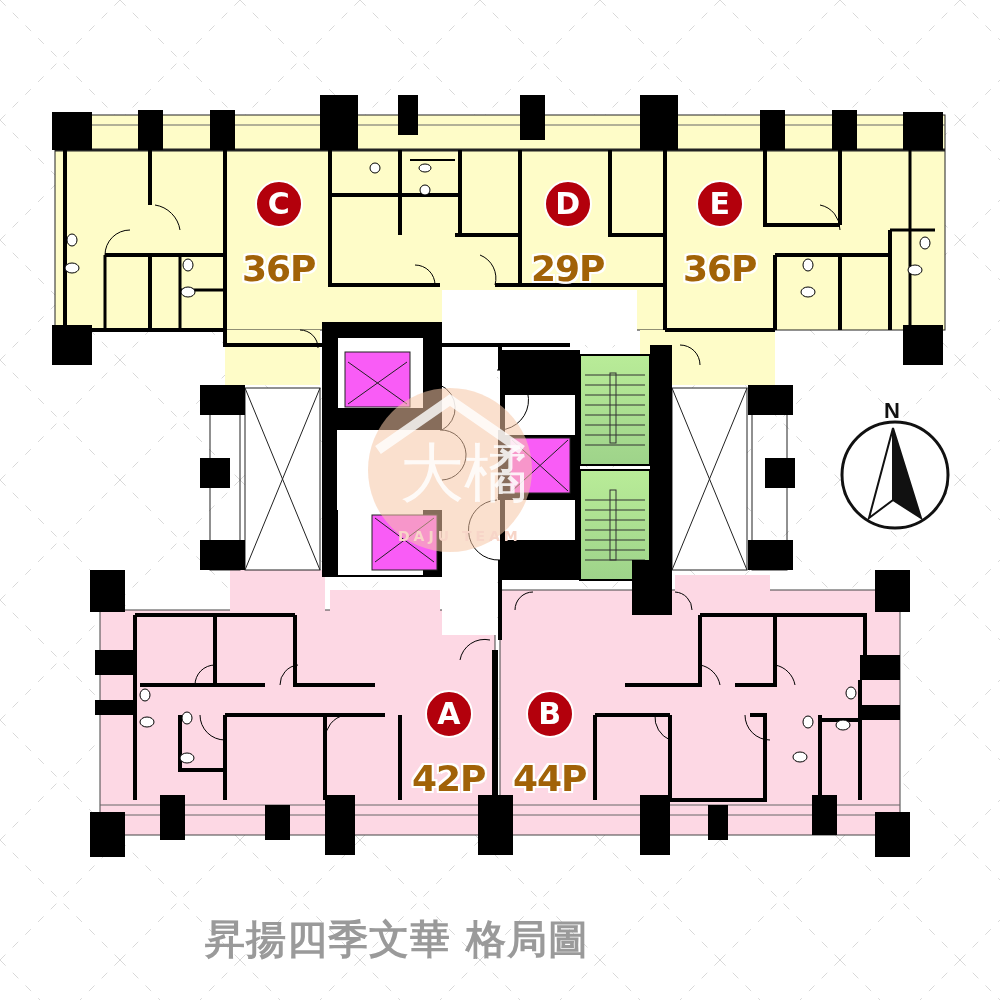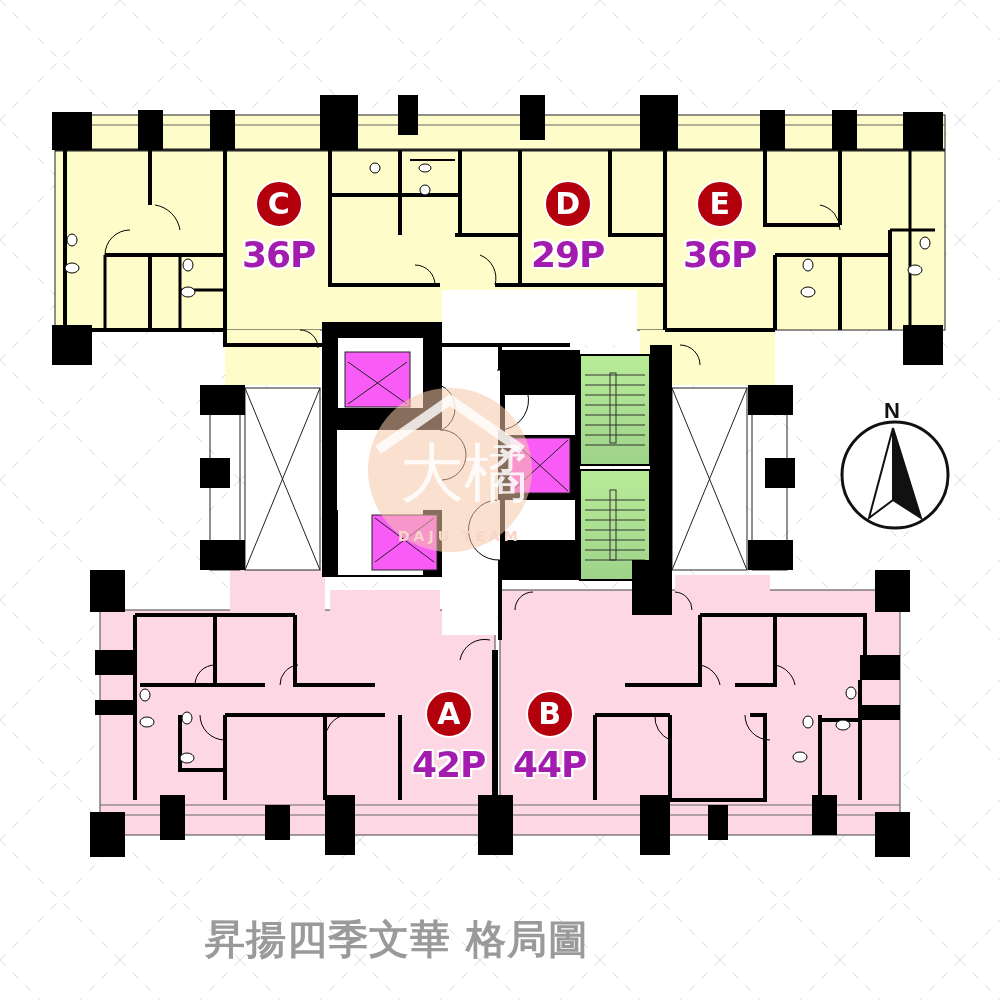--- a/index.html
+++ b/index.html
@@ -1,20 +1,20 @@
 <!DOCTYPE html>
 <html><head>
 <meta charset="utf-8">
 <style>
   html, body { margin:0; padding:0; background:#ffffff; }
   body { width:1000px; height:1000px; position:relative; overflow:hidden; font-family:"Liberation Sans", "DejaVu Sans", sans-serif; }
   #plan { position:absolute; left:0; top:0; width:1000px; height:1000px; }
   .unit-label { position:absolute; display:flex; flex-direction:column; align-items:center; }
   .unit-badge { width:44px; height:44px; border-radius:50%; background:#b3000c; color:#fff; font-weight:bold; font-size:30px; line-height:44px; text-align:center; font-family:"DejaVu Sans", sans-serif; border:2px solid #fff; }
-  .unit-size { margin-top:6px; color:#a21caf; font-weight:bold; font-size:36px; font-family:"DejaVu Sans", sans-serif; text-shadow: 2px 0 #fff, -2px 0 #fff, 0 2px #fff, 0 -2px #fff, 2px 2px #fff, -2px -2px #fff, 2px -2px #fff, -2px 2px #fff; letter-spacing:-1px; }
+  .unit-size { margin-top:20px; color:#a16207; font-weight:bold; font-size:36px; font-family:"DejaVu Sans", sans-serif; text-shadow: 2px 0 #fff, -2px 0 #fff, 0 2px #fff, 0 -2px #fff, 2px 2px #fff, -2px -2px #fff, 2px -2px #fff, -2px 2px #fff; letter-spacing:-1px; }
   .caption { position:absolute; left:0; width:794px; top:912px; text-align:center; color:#9a9a9a; font-weight:bold; font-size:40px; font-family:"DejaVu Sans", sans-serif; letter-spacing:1px; }
   .compass-n { position:absolute; left:884px; top:398px; font-size:22px; font-weight:bold; color:#111; font-family:"Liberation Sans", sans-serif; }
   .brand { position:absolute; left:400px; top:430px; color:#fff; font-size:64px; font-weight:normal; font-family:"DejaVu Sans", sans-serif; opacity:0.85; }
   .brand-sub { position:absolute; left:398px; top:528px; color:#f7d5c8; font-size:14px; font-weight:bold; letter-spacing:4px; font-family:"DejaVu Sans", sans-serif; }
 </style>
 </head>
 <body>
 
 <svg id="plan" viewBox="0 0 1000 1000" xmlns="http://www.w3.org/2000/svg">
   <defs>

